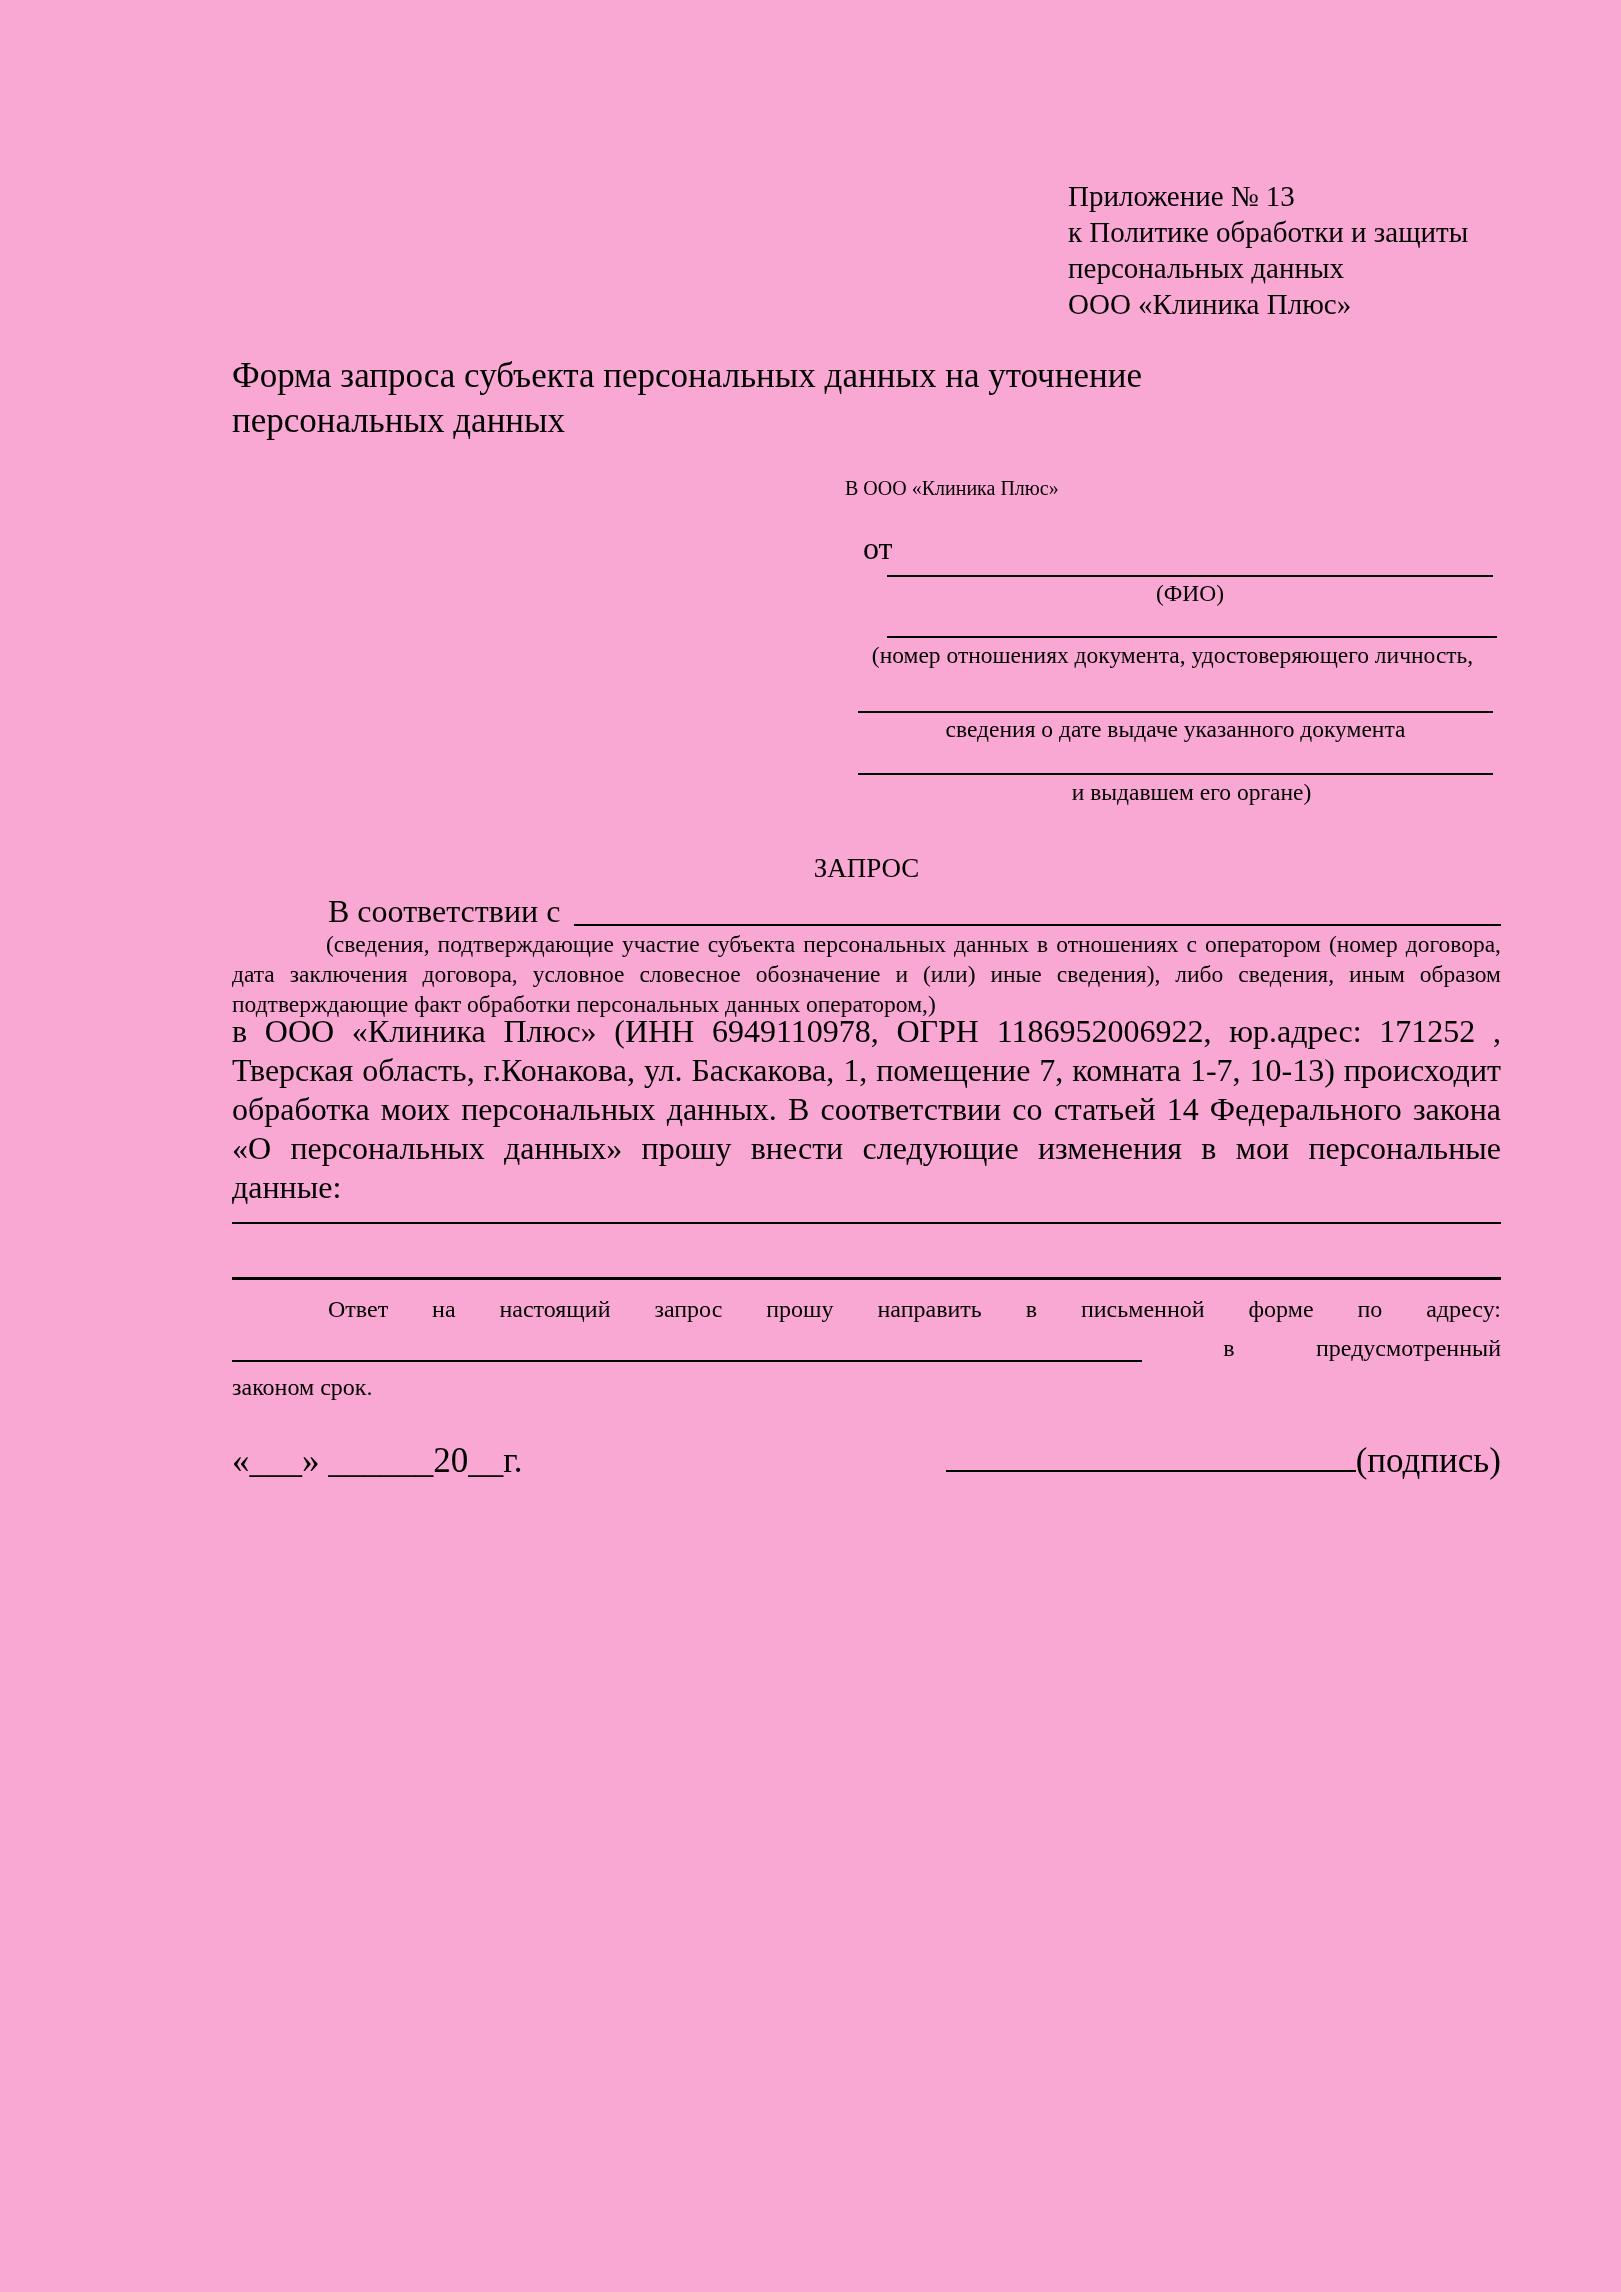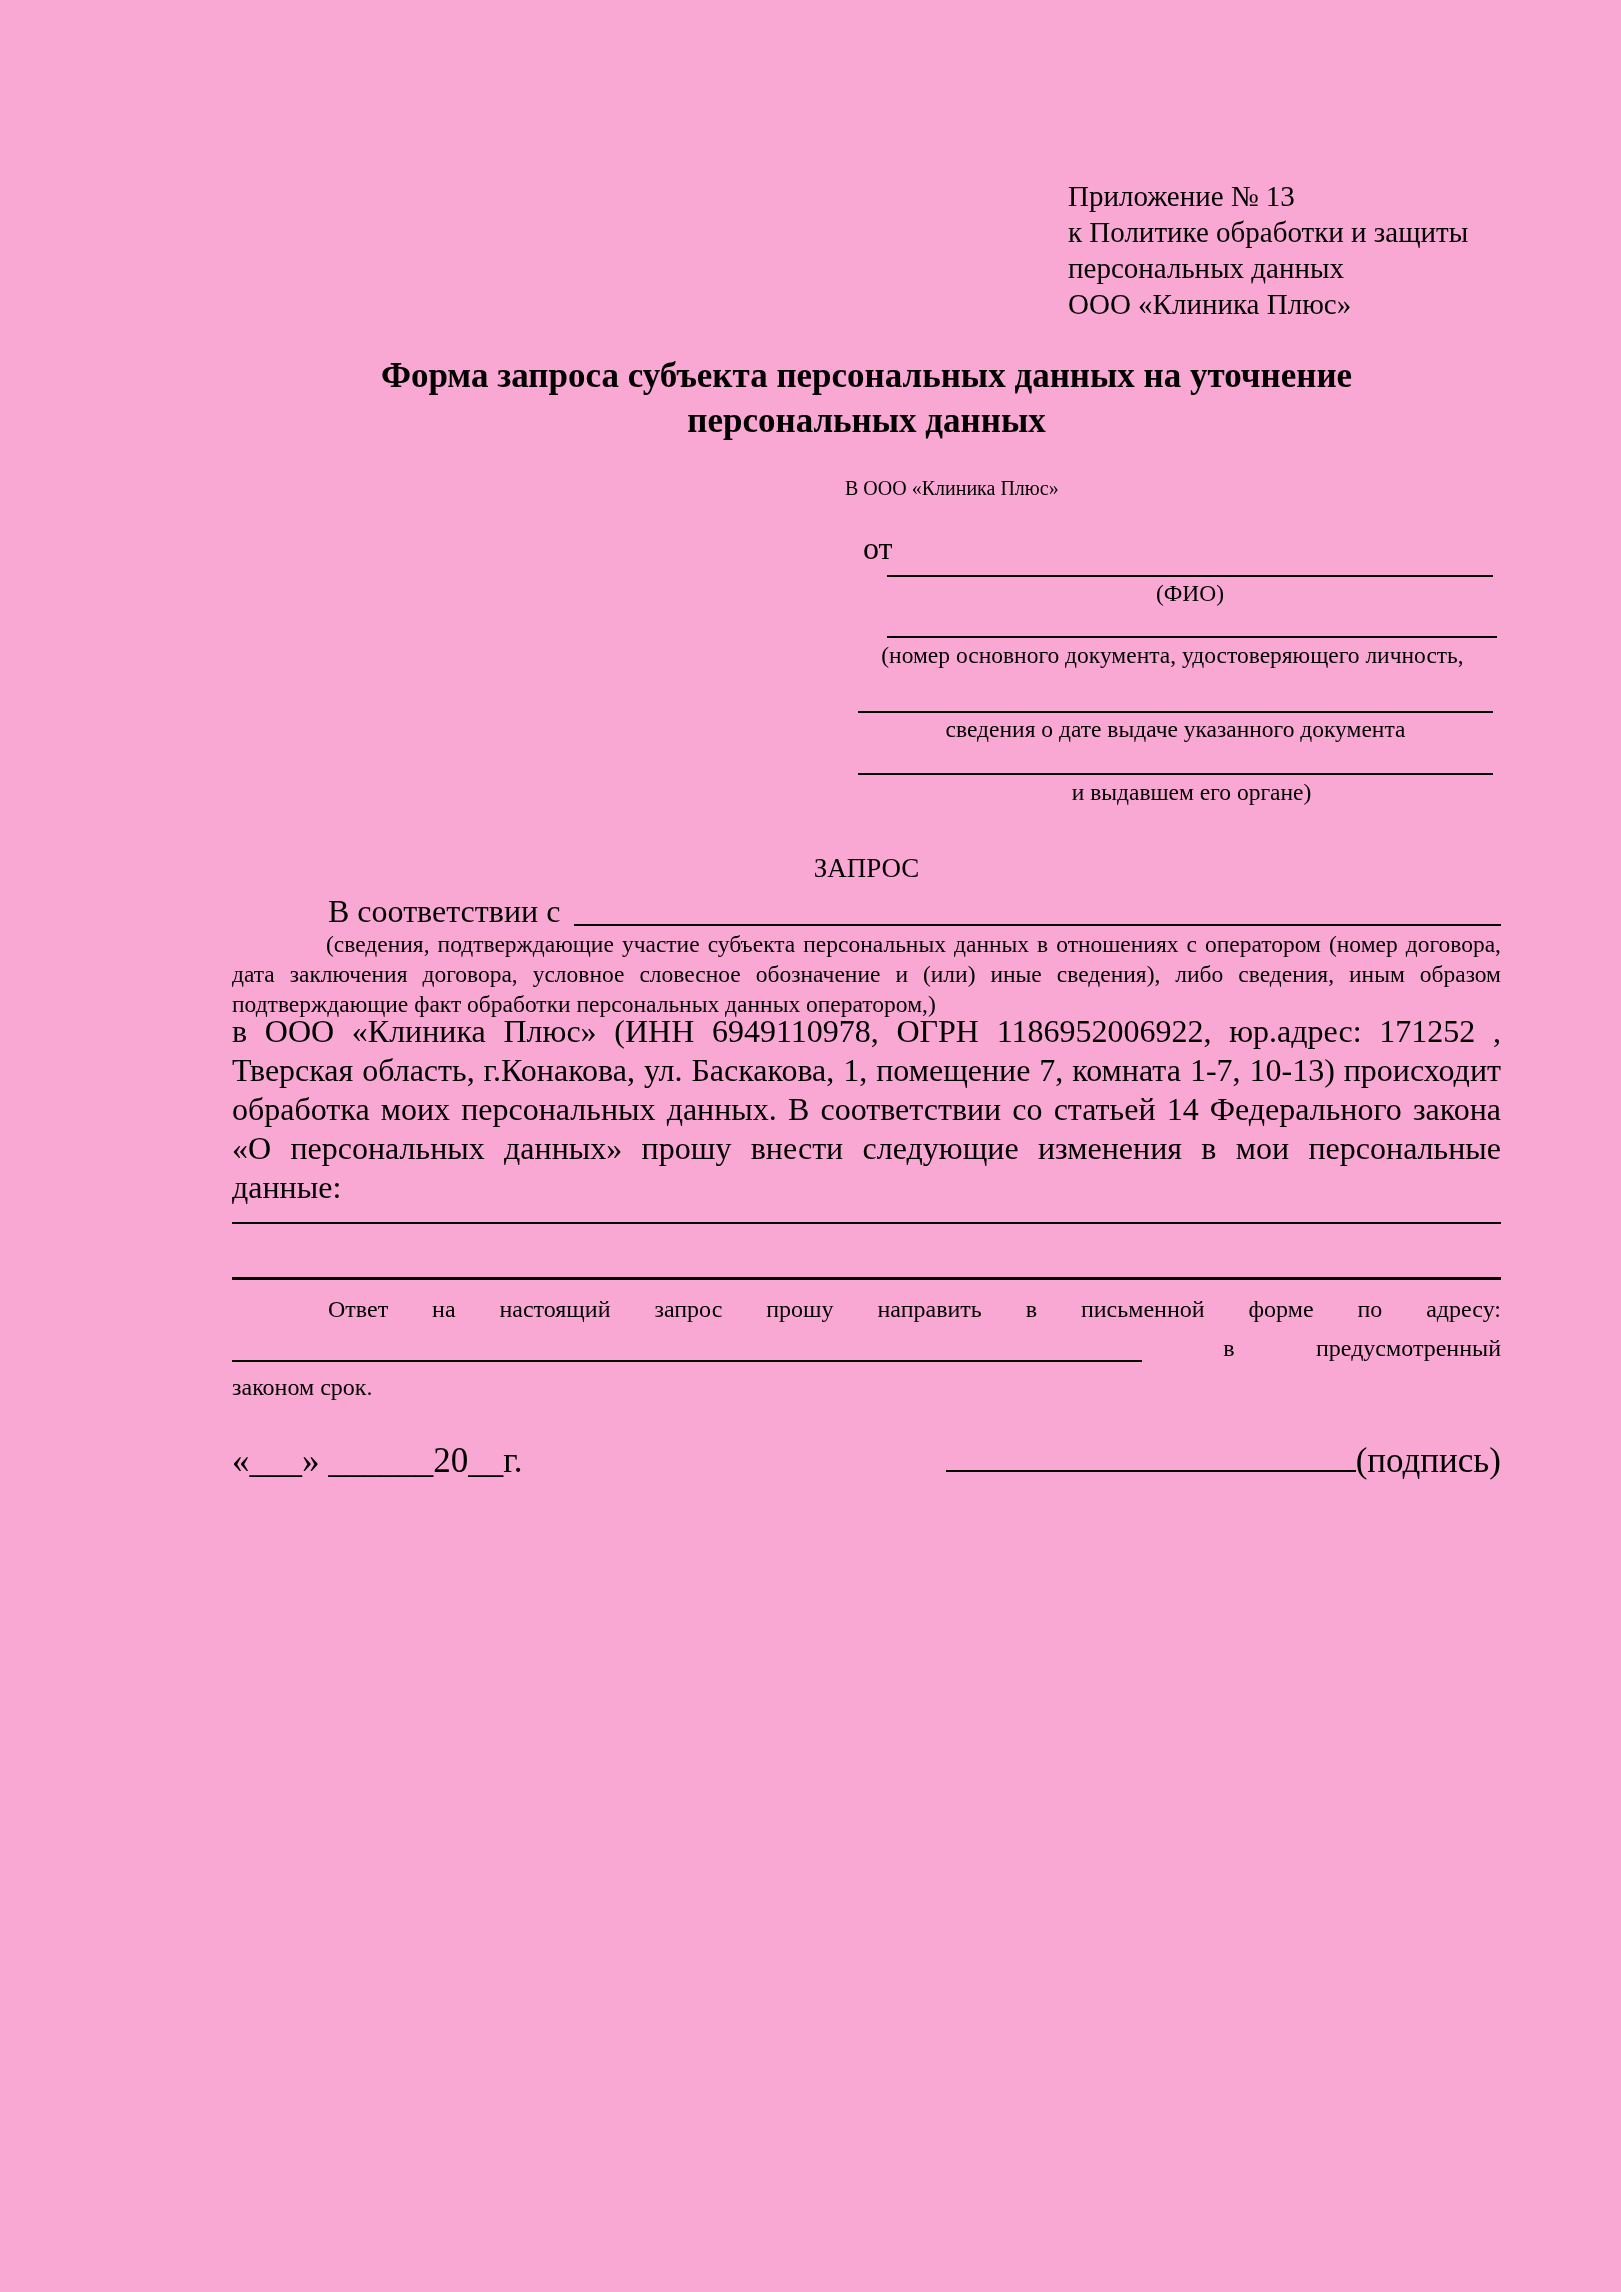--- a/index.html
+++ b/index.html
@@ -16,21 +16,21 @@
 
   
   .appendix {
     left: 1068px; top: 178px; width: 470px;
     font-size: 29px; line-height: 36px;
   }
 
   
   .doc-title {
     left: 232px; top: 353px; width: 1269px;
-    text-align: center; font-weight: bold;
+    text-align: left; font-weight: normal;
     font-size: 35px; line-height: 45px;
   }
 
   
   .to-org   { left: 845px; top: 477px; font-size: 20px; }
   .from-lbl { left: 863px; top: 530px; font-size: 32px; }
 
   .blank-line { border-top: 2.9px solid #000; height: 0; }
   .cap {
     font-size: 23.5px; line-height: 27.4px; text-align: center;
@@ -108,21 +108,21 @@
     <div>персональных данных</div>
   </div>
 
   <div class="abs to-org">В ООО «Клиника Плюс»</div>
   <div class="abs from-lbl">от</div>
 
   <div class="abs blank-line" style="left:887px; top:575px; width:606px;"></div>
   <div class="abs cap" style="left:887px; top:580px; width:606px;">(ФИО)</div>
 
   <div class="abs blank-line" style="left:887px; top:636px; width:610px;"></div>
-  <div class="abs cap" style="left:843px; top:642px; width:659px;">(номер основного документа, удостоверяющего личность,</div>
+  <div class="abs cap" style="left:843px; top:642px; width:659px;">(номер отношениях документа, удостоверяющего личность,</div>
 
   <div class="abs blank-line" style="left:858px; top:711px; width:635px;"></div>
   <div class="abs cap" style="left:858px; top:716px; width:635px;">сведения о дате выдаче указанного документа</div>
 
   <div class="abs blank-line" style="left:858px; top:773px; width:635px;"></div>
   <div class="abs cap" style="left:874px; top:779px; width:635px;">и выдавшем его органе)</div>
 
   <div class="abs zapros">ЗАПРОС</div>
 
   <div class="abs according-row">

